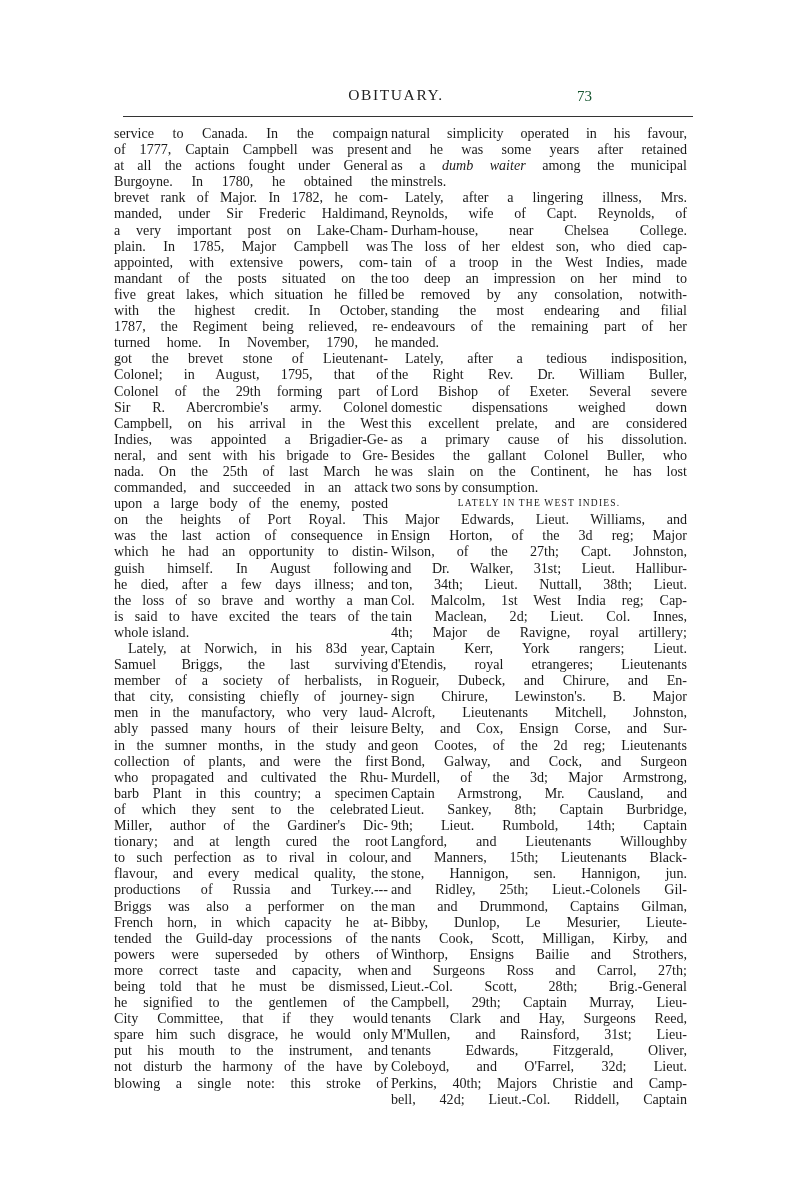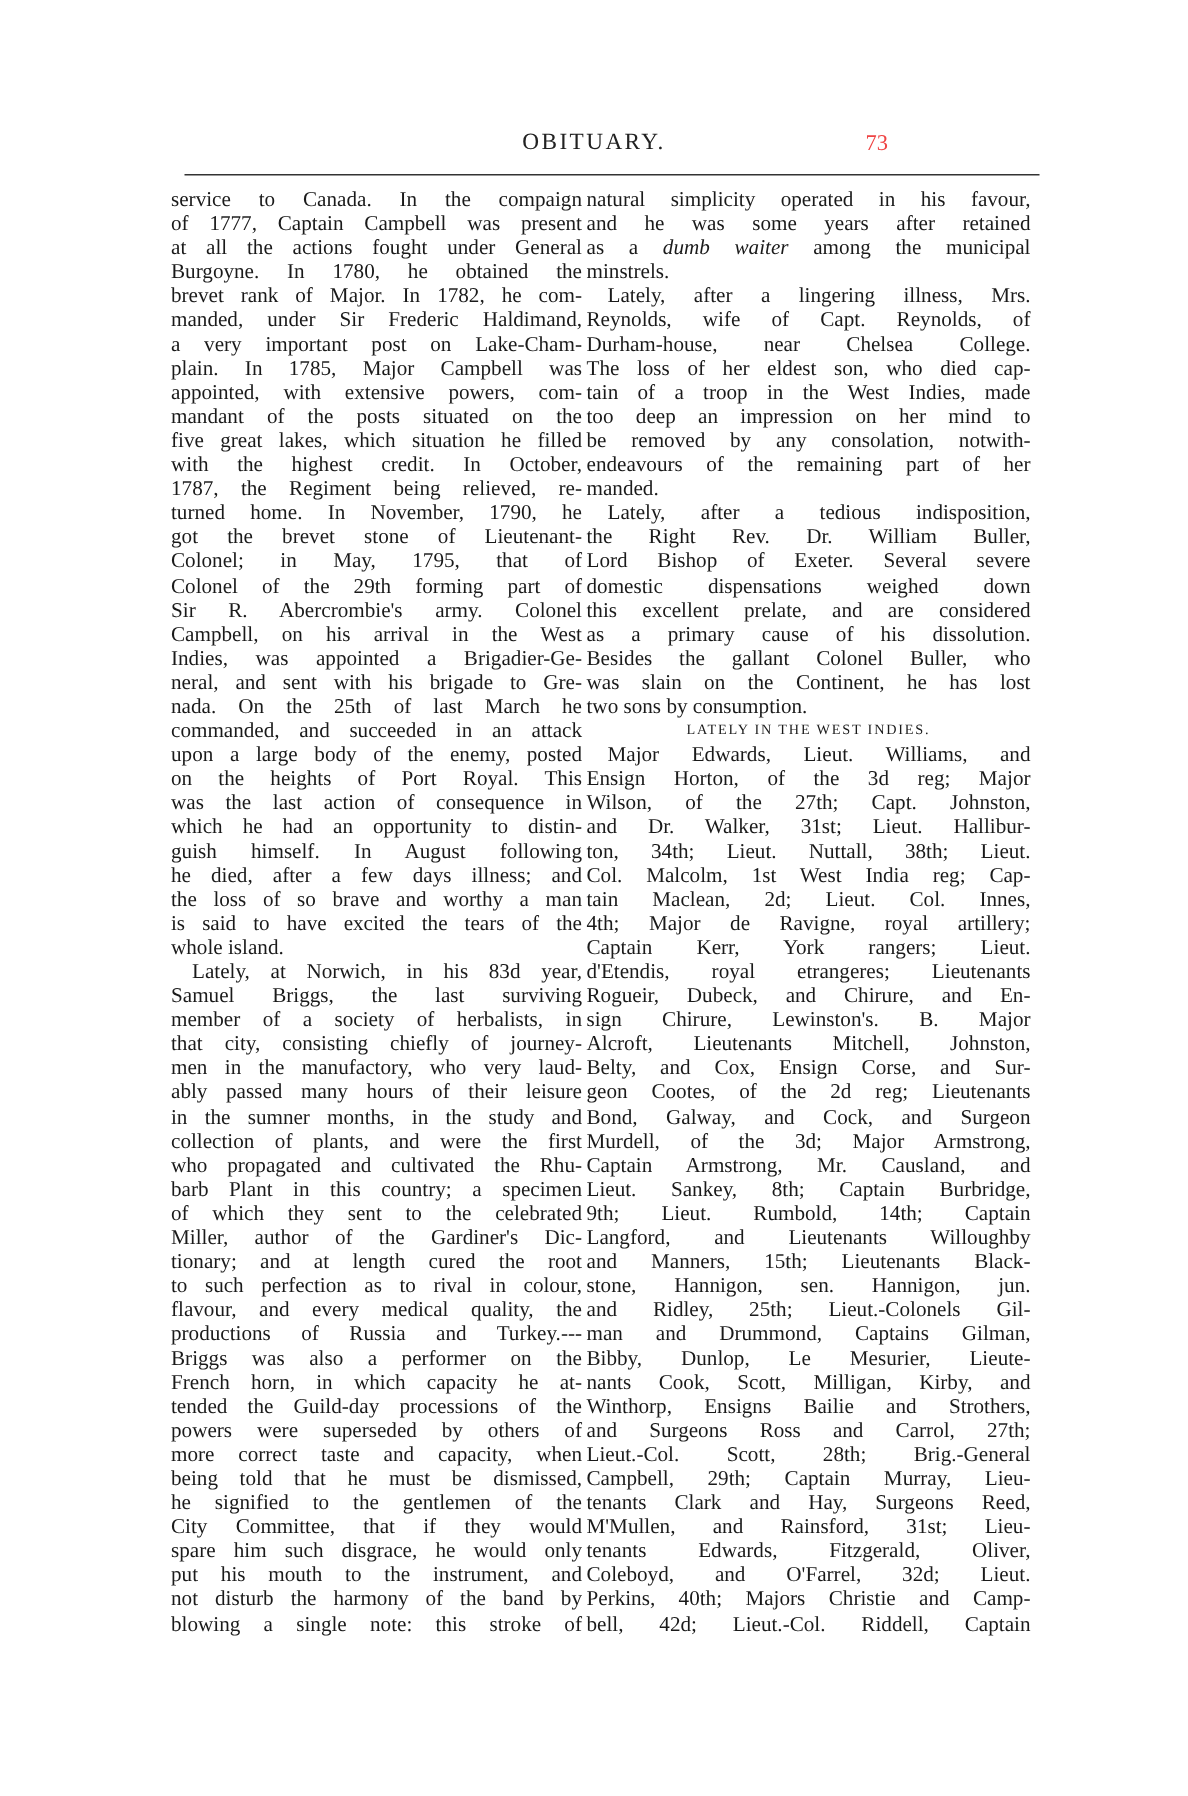--- a/index.html
+++ b/index.html
@@ -10,21 +10,21 @@
   }
   .running-head {
     position: absolute; left: 0; top: 86px; width: 696px; height: 24px;
   }
   .running-title {
     position: absolute; left: 0; width: 792px; top: 0;
     text-align: center; font-size: 15.5px; letter-spacing: 1.6px;
     color: #222;
   }
   .page-number {
-    position: absolute; right: 104px; top: 2px; font-size: 15px; color: #ef4444;
+    position: absolute; right: 104px; top: 2px; font-size: 15px; color: #14532d;
   }
   .head-rule {
     position: absolute; left: 123px; top: 116px; width: 570px; height: 0;
     border-top: 1.5px solid #333;
   }
   .column {
     position: absolute; top: 125px;
     font-size: 14.1px; line-height: 16.1px;
   }
   .col-left { left: 114px; width: 274px; }
@@ -56,21 +56,21 @@
     <span class="line">manded, under Sir Frederic Haldimand,</span>
     <span class="line">a very important post on Lake-Cham-</span>
     <span class="line">plain.   In 1785, Major Campbell was</span>
     <span class="line">appointed, with extensive powers, com-</span>
     <span class="line">mandant of the posts situated on the</span>
     <span class="line">five great lakes, which situation he filled</span>
     <span class="line">with the highest credit.  In October,</span>
     <span class="line">1787, the Regiment being relieved, re-</span>
     <span class="line">turned home.  In November, 1790, he</span>
     <span class="line">got the brevet stone of Lieutenant-</span>
-    <span class="line">Colonel; in May, 1795, that of</span>
+    <span class="line">Colonel; in August, 1795, that of</span>
     <span class="line">Colonel of the 29th forming part of</span>
     <span class="line">Sir R. Abercrombie's army.  Colonel</span>
     <span class="line">Campbell, on his arrival in the West</span>
     <span class="line">Indies, was appointed a Brigadier-Ge-</span>
     <span class="line">neral, and sent with his brigade to Gre-</span>
     <span class="line">nada.  On the 25th of last March he</span>
     <span class="line">commanded, and succeeded in an attack</span>
     <span class="line">upon a large body of the enemy, posted</span>
     <span class="line">on the heights of Port Royal.  This</span>
     <span class="line">was the last action of consequence in</span>
@@ -99,35 +99,36 @@
     <span class="line">Briggs was also a performer on the</span>
     <span class="line">French horn, in which capacity he at-</span>
     <span class="line">tended the Guild-day processions of the</span>
     <span class="line">powers were superseded by others of</span>
     <span class="line">more correct taste and capacity, when</span>
     <span class="line">being told that he must be dismissed,</span>
     <span class="line">he signified to the gentlemen of the</span>
     <span class="line">City Committee, that if they would</span>
     <span class="line">spare him such disgrace, he would only</span>
     <span class="line">put his mouth to the instrument, and</span>
-    <span class="line">not disturb the harmony of the band by</span>
+    <span class="line">not disturb the harmony of the have by</span>
     <span class="line">blowing a single note: this stroke of</span>
   </div>
 <div class="column col-right" id="col-right">
     <span class="line">natural simplicity operated in his favour,</span>
     <span class="line">and he was some years after retained</span>
     <span class="line"><span>as a </span><span class="it">dumb waiter</span><span> among the municipal</span></span>
     <span class="line last">minstrels.</span>
     <span class="line indent">Lately, after a lingering illness, Mrs.</span>
     <span class="line">Reynolds, wife of Capt. Reynolds, of</span>
     <span class="line">Durham-house, near Chelsea College.</span>
     <span class="line">The loss of her eldest son, who died cap-</span>
     <span class="line">tain of a troop in the West Indies, made</span>
     <span class="line">too deep an impression on her mind to</span>
     <span class="line">be removed by any consolation, notwith-</span>
+    <span class="line">standing the most endearing and filial</span>
     <span class="line">endeavours of the remaining part of her</span>
     <span class="line last">manded.</span>
     <span class="line indent">Lately, after a tedious indisposition,</span>
     <span class="line">the Right Rev. Dr. William Buller,</span>
     <span class="line">Lord Bishop of Exeter.  Several severe</span>
     <span class="line">domestic dispensations weighed down</span>
     <span class="line">this excellent prelate, and are considered</span>
     <span class="line">as a primary cause of his dissolution.</span>
     <span class="line">Besides the gallant Colonel Buller, who</span>
     <span class="line">was slain on the Continent, he has lost</span>

